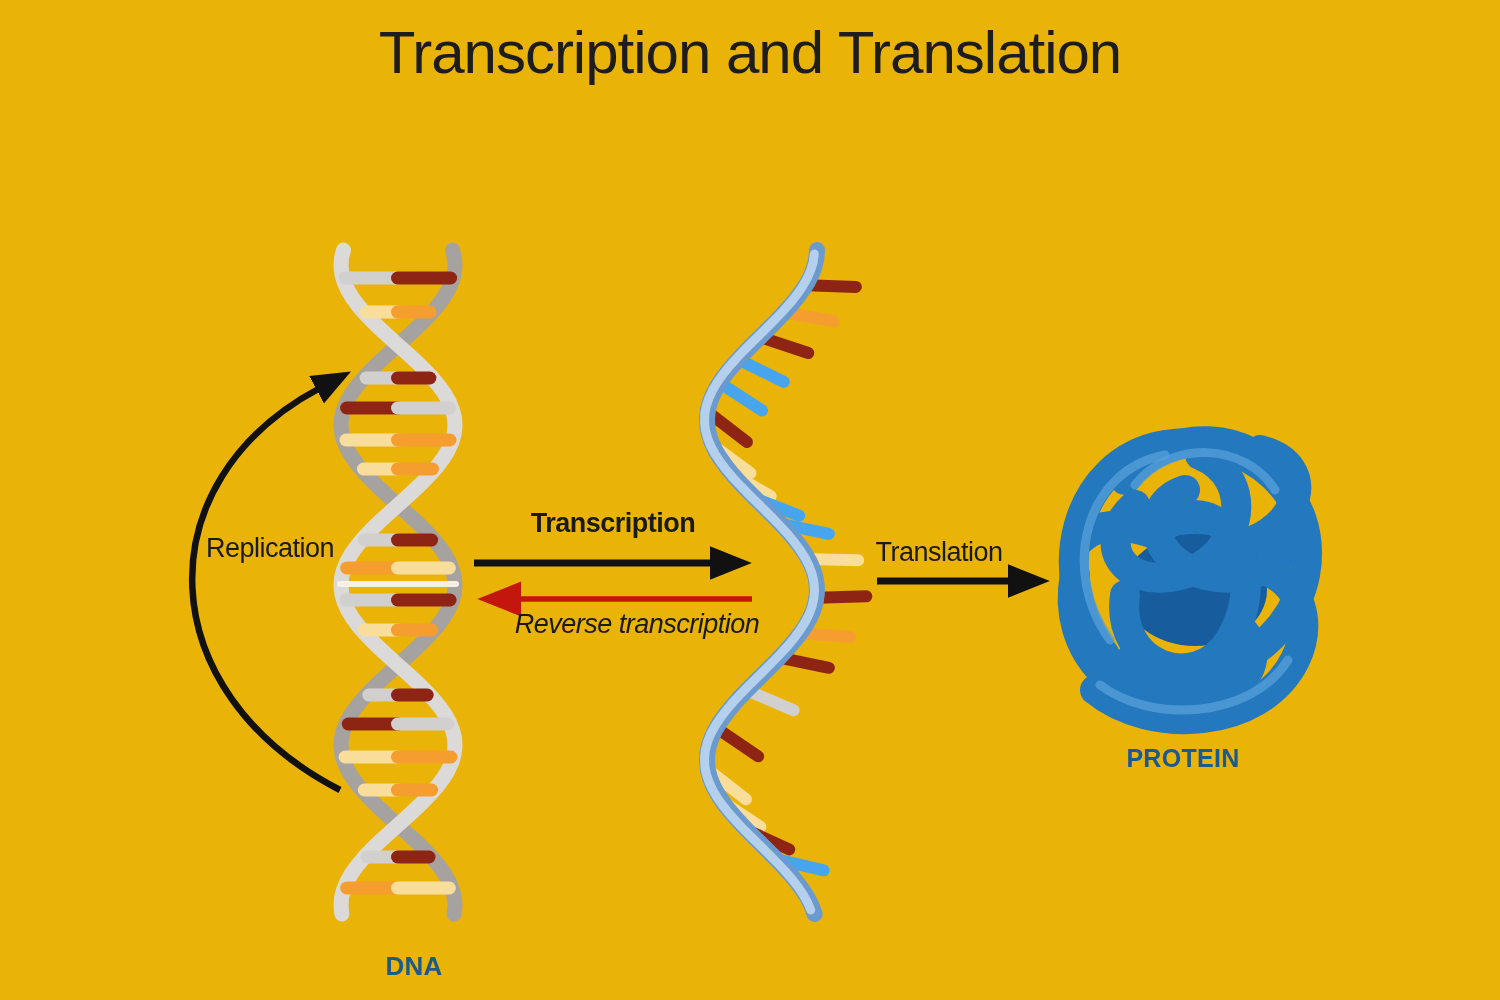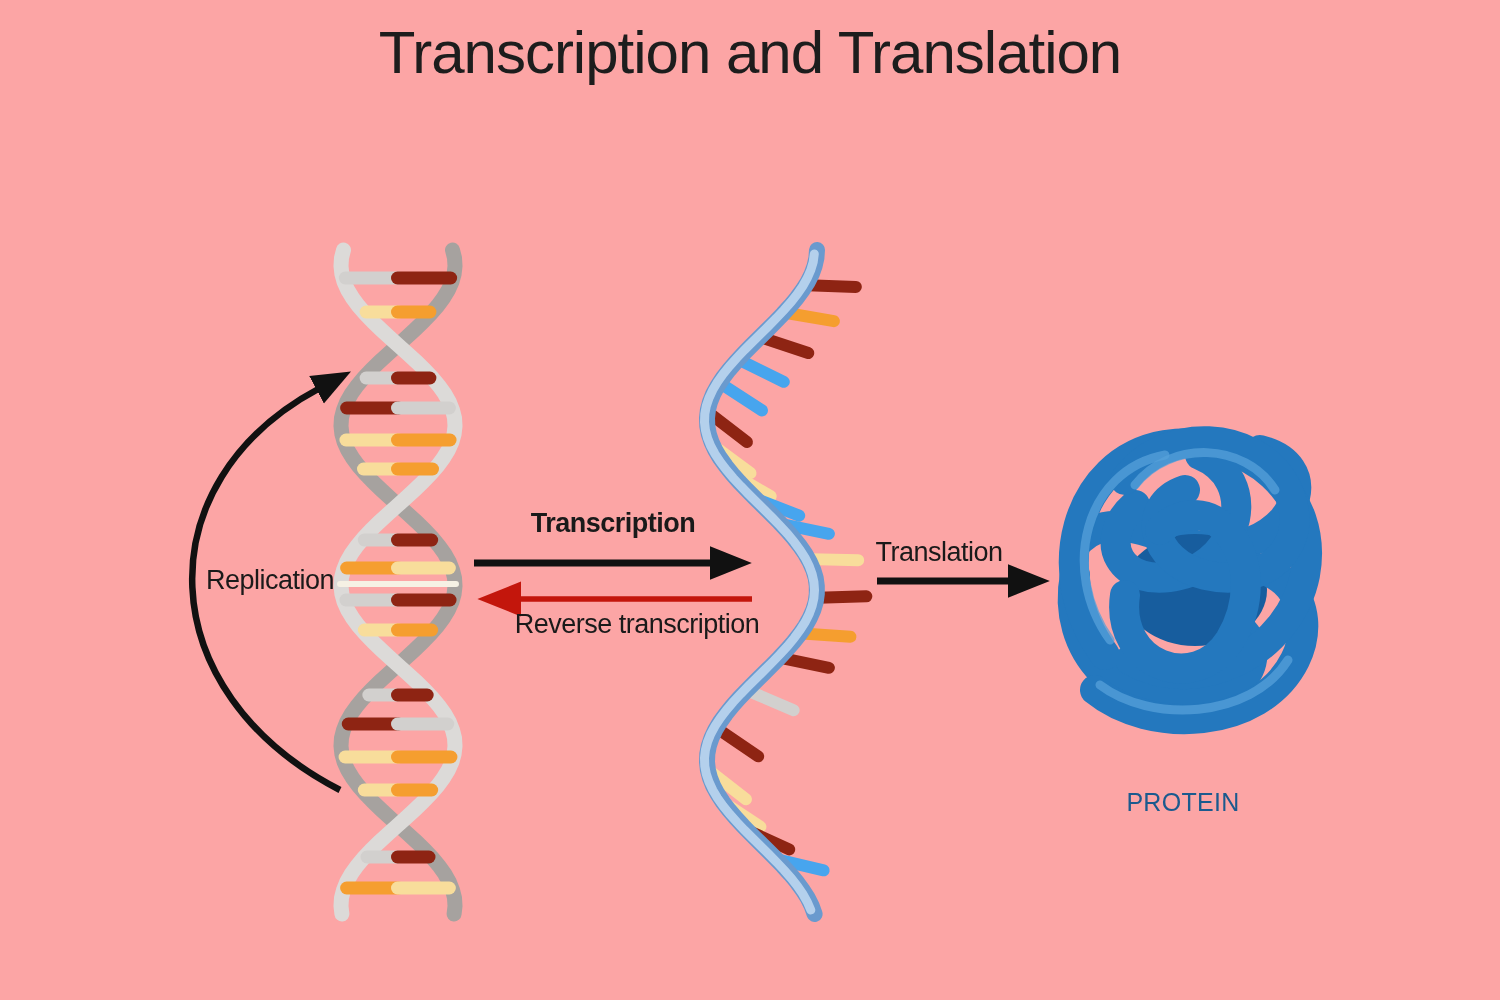--- a/index.html
+++ b/index.html
@@ -1,23 +1,23 @@
 <!DOCTYPE html>
 <html><head>
 <meta charset="utf-8">
 <style>
   html,body{margin:0;padding:0;background:#ffffff;}
-  .stage{position:relative;width:1500px;height:1000px;background:#fca5a5;overflow:hidden;
+  .stage{position:relative;width:1500px;height:1000px;background:#eab308;overflow:hidden;
          font-family:"Liberation Sans",sans-serif;}
   .title{position:absolute;left:0;top:18px;width:1500px;text-align:center;
          font-size:60px;letter-spacing:-1px;color:#1d1d1d;font-weight:400;}
   .lbl{position:absolute;font-size:27px;letter-spacing:-0.5px;color:#1a1a1a;text-align:center;}
   .lbl.left{text-align:left;}
-  .mol-label{position:absolute;font-size:26px;font-weight:400;color:#1b5a8e;text-align:center;
-             letter-spacing:0.3px;margin-top:44px;}
+  .mol-label{position:absolute;font-size:26px;font-weight:700;color:#1b5a8e;text-align:center;
+             letter-spacing:0.3px;}
   svg{position:absolute;left:0;top:0;}
   .arrow-black{stroke:#111111;fill:none;}
   .arrow-red{stroke:#c3160c;fill:none;}
   .tube{fill:none;stroke:#2478be;stroke-width:30;stroke-linecap:round;}
   .tube-hl{fill:none;stroke:#55a0da;stroke-width:9;stroke-linecap:round;opacity:0.75;}
 </style>
 </head>
 <body>
 
 <div class="stage">
@@ -110,21 +110,21 @@
       <path class="tube-hl" d="M1135,485 C1170,440 1245,442 1275,490" stroke="#55a0da"></path>
       <path class="tube-hl" d="M1100,685 C1150,723 1250,720 1288,660" stroke="#55a0da"></path>
     </g>
 
     <path id="replication-arrow" class="arrow-black" d="M 340,790 C 150,692 143,482 320,388" stroke-width="6.5" marker-end="url(#ah-black)" stroke="#111111"></path>
     <line id="transcription-arrow" class="arrow-black" x1="474" y1="563" x2="714" y2="563" stroke-width="7" marker-end="url(#ah-black)" stroke="#111111"></line>
     <line id="reverse-transcription-arrow" class="arrow-red" x1="752" y1="599" x2="517" y2="599" stroke-width="5.5" marker-end="url(#ah-red)" stroke="#c3160c"></line>
     <line id="translation-arrow" class="arrow-black" x1="877" y1="581" x2="1012" y2="581" stroke-width="7" marker-end="url(#ah-black)" stroke="#111111"></line>
   </svg>
 
-  <div class="lbl left" style="left:206px;top:565px;text-align:right;">Replication</div>
+  <div class="lbl left" style="left:206px;top:533px;text-align:right;">Replication</div>
   <div class="lbl" style="left:463px;top:508px;width:300px;font-weight:bold;">Transcription</div>
-  <div class="lbl" style="left:487px;top:609px;width:300px;">Reverse transcription</div>
+  <div class="lbl" style="left:487px;top:609px;width:300px;font-style:italic;">Reverse transcription</div>
   <div class="lbl" style="left:789px;top:537px;width:300px;">Translation</div>
 
   <div class="mol-label" style="left:314px;top:951px;width:200px;">DNA</div>
   <div class="mol-label" style="left:1083px;top:744px;width:200px;font-size:25px;">PROTEIN</div>
 
 </div>
 
 </body></html>

